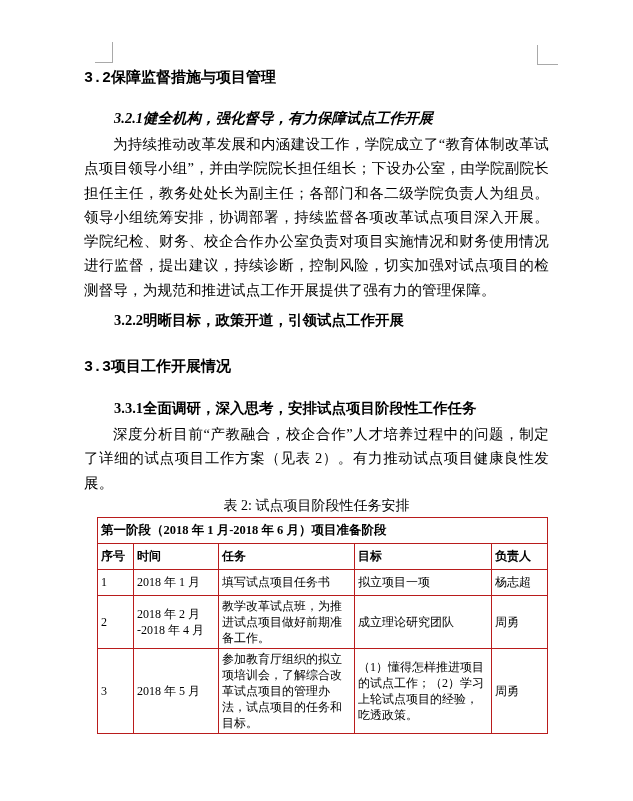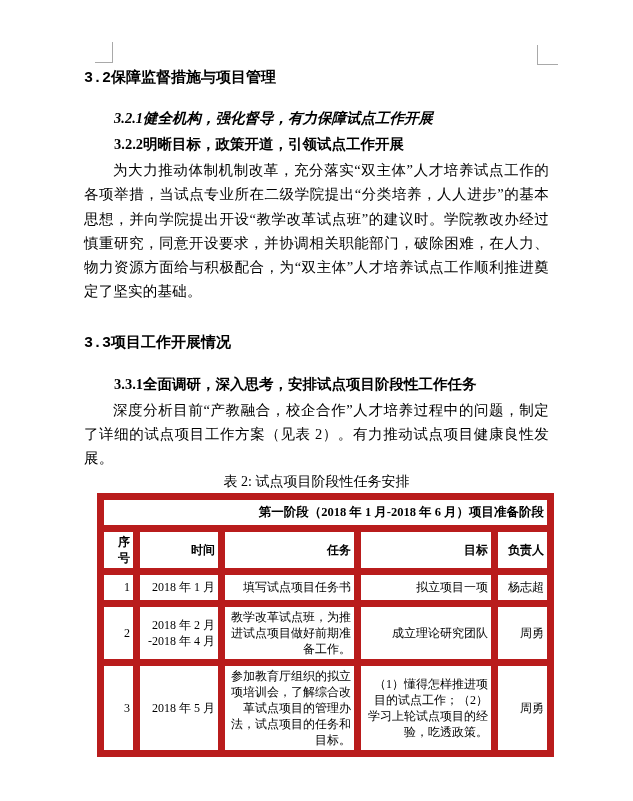--- a/index.html
+++ b/index.html
@@ -26,44 +26,44 @@
     text-align:justify;text-indent:2em;letter-spacing:0.2px;
   }
   .caption{
     font-size:14px;line-height:13px;text-align:center;margin-top:4px;
   }
   table.task{
     border-collapse:collapse;table-layout:fixed;
     width:450px;margin:5px 0 0 13px;
   }
   table.task td,table.task th{
-    border:7px solid #b91c1c;text-align:right;vertical-align:middle;
+    border:1px solid #b91c1c;text-align:left;vertical-align:middle;
     font-size:12px;line-height:16px;padding:2px 3px;font-weight:normal;
   }
   table.task .phase{font-weight:bold;font-size:12.5px;height:21px;}
   table.task th{font-weight:bold;height:21px;}
   tr.r1 td{height:21px;}
   tr.r2 td{height:46px;}
   tr.r3 td{height:58px;}
   .prewrap{white-space:pre-line;}
 </style>
 </head>
 <body>
 
 <div class="mark-tl"></div>
 <div class="mark-tr"></div>
 
 <div class="content">
 
   <p class="h-l1" id="s32-title">3.2保障监督措施与项目管理</p>
 
   <p class="h-l2" id="s321-title">3.2.1健全机构，强化督导，有力保障试点工作开展</p>
+  <p class="body">为持续推动改革发展和内涵建设工作，学院成立了“教育体制改革试点项目领导小组”，并由学院院长担任组长；下设办公室，由学院副院长担任主任，教务处处长为副主任；各部门和各二级学院负责人为组员。领导小组统筹安排，协调部署，持续监督各项改革试点项目深入开展。学院纪检、财务、校企合作办公室负责对项目实施情况和财务使用情况进行监督，提出建议，持续诊断，控制风险，切实加强对试点项目的检测督导，为规范和推进试点工作开展提供了强有力的管理保障。</p>
 
   <p class="h-l2" id="s322-title">3.2.2明晰目标，政策开道，引领试点工作开展</p>
-  <p class="body">为大力推动体制机制改革，充分落实“双主体”人才培养试点工作的各项举措，当试点专业所在二级学院提出“分类培养，人人进步”的基本思想，并向学院提出开设“教学改革试点班”的建议时。学院教改办经过慎重研究，同意开设要求，并协调相关职能部门，破除困难，在人力、物力资源方面给与积极配合，为“双主体”人才培养试点工作顺利推进奠定了坚实的基础。</p>
 
   <p class="h-l1" id="s33-title">3.3项目工作开展情况</p>
 
   <p class="h-l2" id="s331-title">3.3.1全面调研，深入思考，安排试点项目阶段性工作任务</p>
   <p class="body">深度分析目前“产教融合，校企合作”人才培养过程中的问题，制定了详细的试点项目工作方案（见表 2）。有力推动试点项目健康良性发展。</p>
 
   <div class="caption">表 2: 试点项目阶段性任务安排</div>
 
   <table class="task">
     <colgroup>

